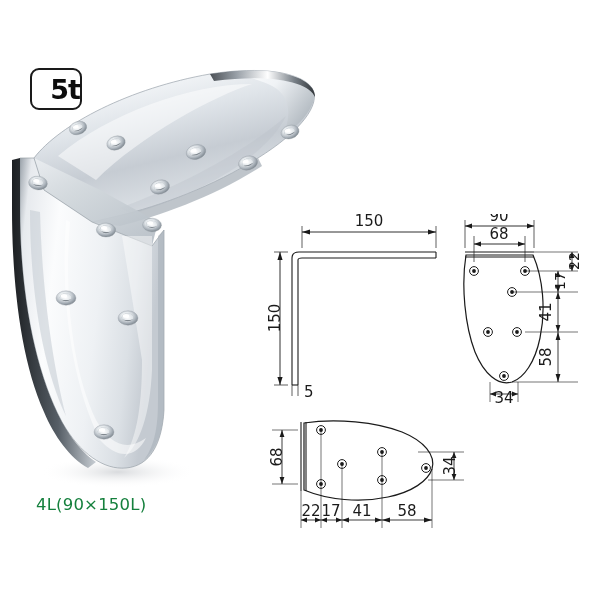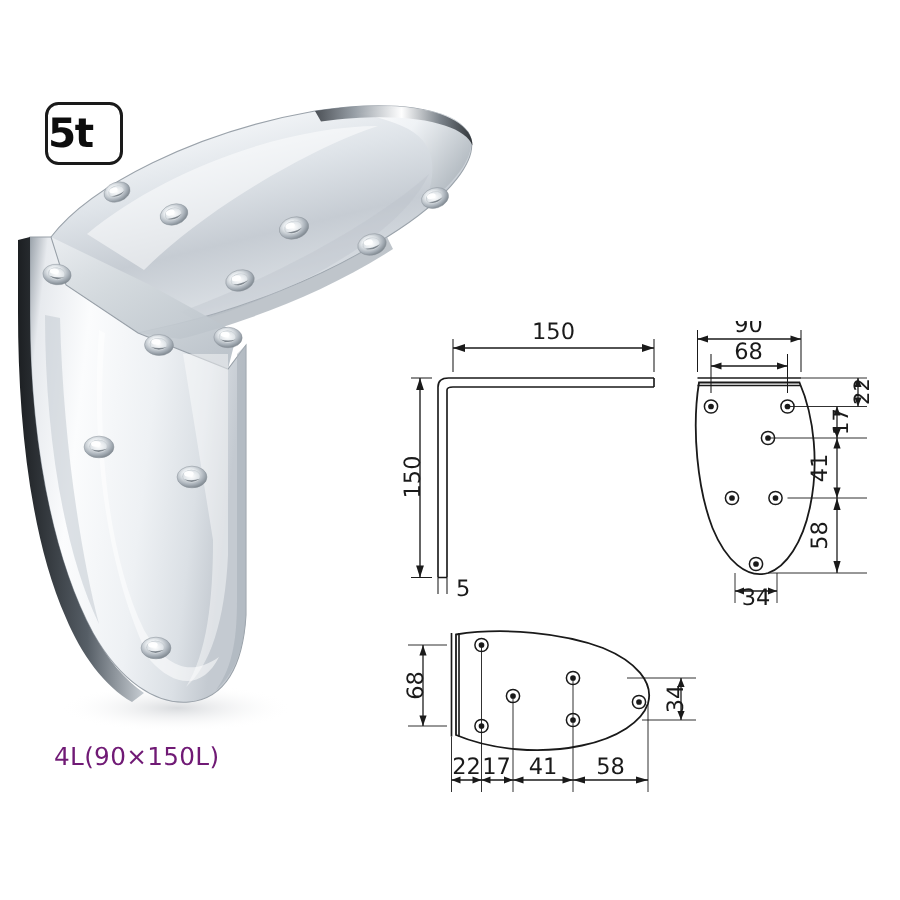--- a/index.html
+++ b/index.html
@@ -23,21 +23,21 @@
     position: absolute;
     left: 30px;
     top: 68px;
     width: 48px;
     height: 38px;
     border: 2.5px solid #1a1a1a;
     border-radius: 9px;
     background: #ffffff;
     display: flex;
     align-items: center;
-    justify-content: flex-start;
+    justify-content: flex-end;
     z-index: 40;
   }
   #thickness-badge span {
     font-family: "DejaVu Sans", sans-serif;
     font-size: 27px;
     font-weight: 700;
     color: #0d0d0d;
     letter-spacing: -1px;
     line-height: 1;
   }
@@ -55,21 +55,21 @@
   
   #caption {
     position: absolute;
     left: 36px;
     top: 492px;
     z-index: 30;
   }
   #caption .cap-line {
     font-family: "DejaVu Sans", sans-serif;
     font-size: 16.5px;
-    color: #701a75;
+    color: #15803d;
     line-height: 1.55;
     letter-spacing: 0.2px;
     white-space: nowrap;
   }
 
   
   .drawing {
     position: absolute;
     z-index: 20;
   }

